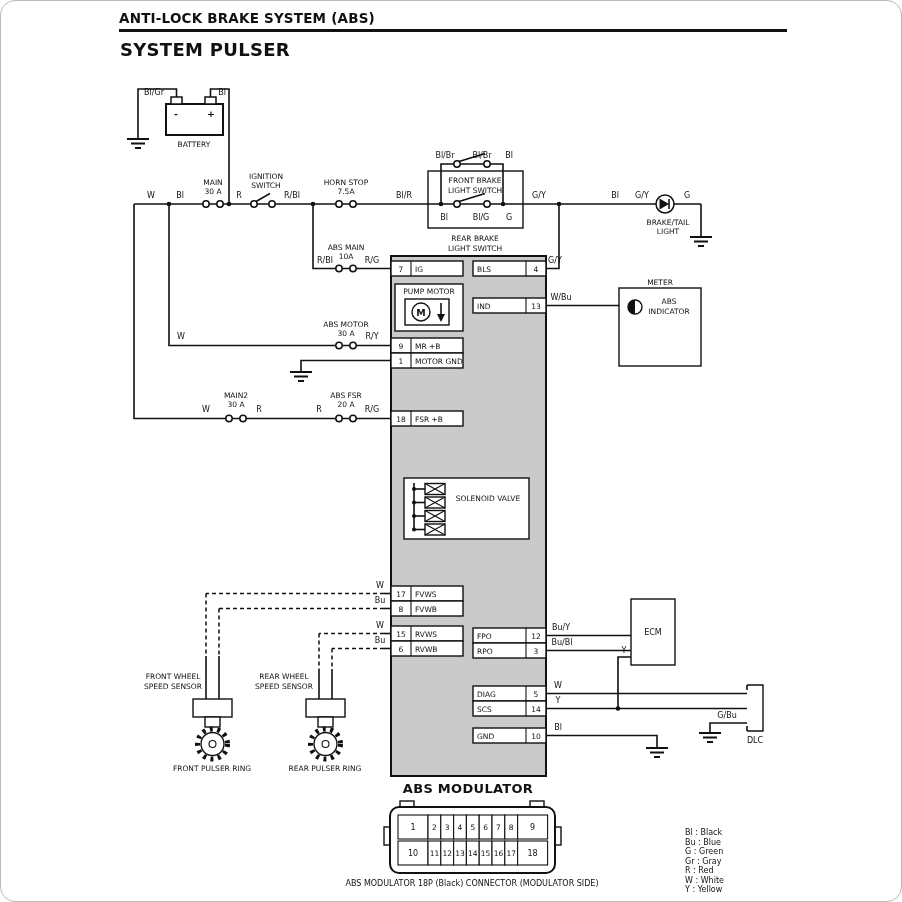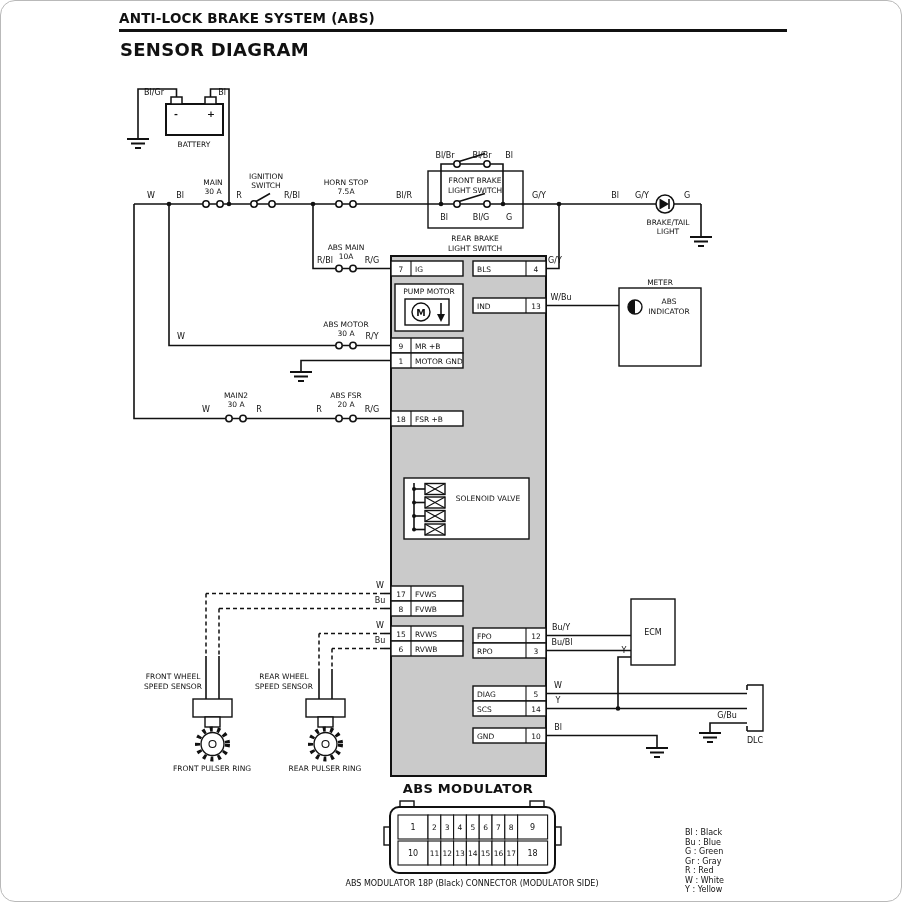--- a/index.html
+++ b/index.html
@@ -23,21 +23,21 @@
   .g2{stroke:#111;stroke-width:2;fill:none}
   .thin{stroke:#111;stroke-width:1.1;fill:#fff}
   .teeth{stroke:#111;stroke-width:5;fill:none;stroke-dasharray:3 4.5}
 </style>
 </head>
 <body>
 
 <div id="page">
   <div class="hdr-title">ANTI-LOCK BRAKE SYSTEM (ABS)</div>
   <div class="hdr-rule"></div>
-  <div class="hdr-sub">SENSOR DIAGRAM</div>
+  <div class="hdr-sub">SYSTEM PULSER</div>
 
   <svg width="902" height="902" viewBox="0 0 902 902">
 
     <g>
       <polyline class="w" points="133,203 700,203"></polyline>
       <polyline class="w" points="700,203 700,236"></polyline>
       <polyline class="w" points="133,203 133,417.5 390,417.5"></polyline>
       <polyline class="w" points="168,203 168,344.5 390,344.5"></polyline>
       <polyline class="w" points="312,203 312,267.5 390,267.5"></polyline>
       <circle class="dot" cx="168" cy="203" r="2.3"></circle>

